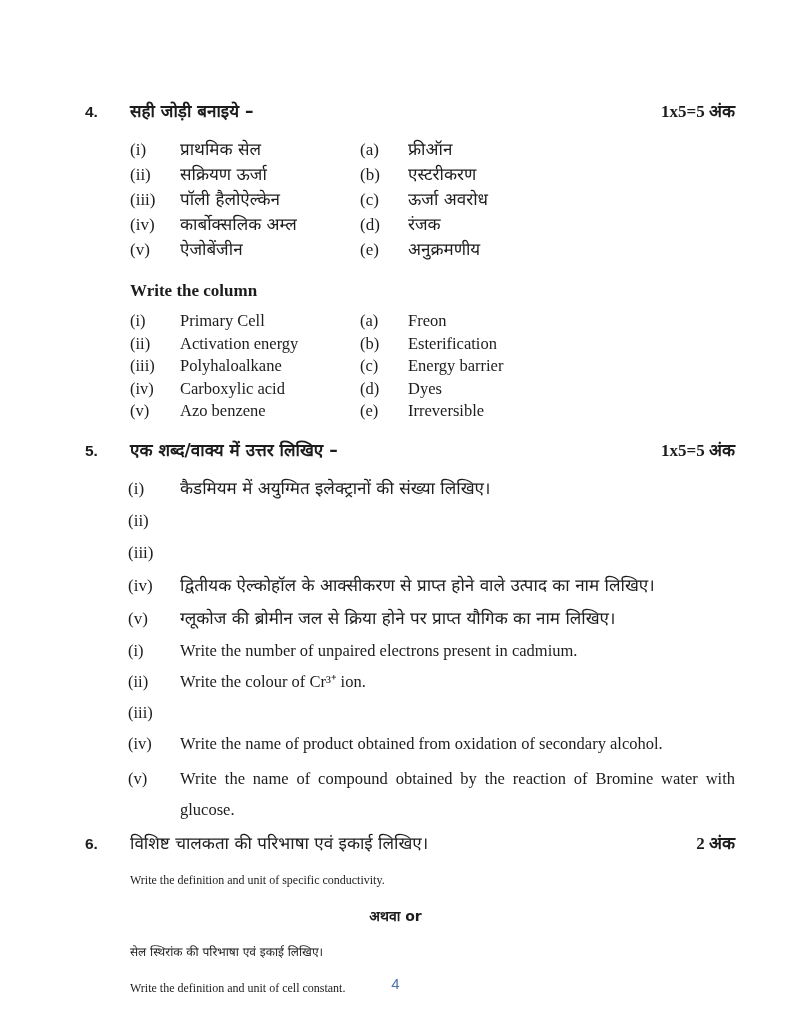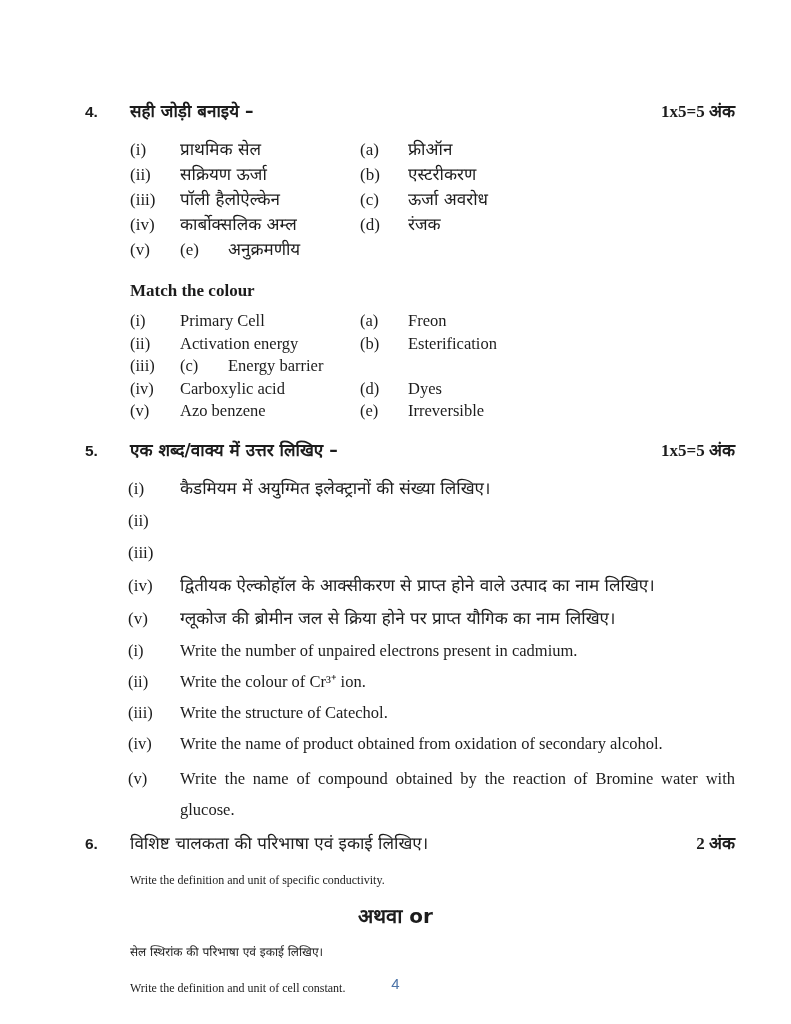--- a/index.html
+++ b/index.html
@@ -83,21 +83,21 @@
 
   .plain-line {
     padding-left: 130px;
     padding-right: 56px;
     font-size: 12px;
     line-height: 22px;
   }
   .or-line {
     text-align: center;
     font-weight: bold;
-    font-size: 20px;
+    font-size: 14px;
     line-height: 22px;
   }
   .page-number {
     position: absolute;
     left: 0;
     right: 0;
     bottom: 32px;
     text-align: center;
     font-size: 15px;
     color: #4d74a8;
@@ -144,42 +144,44 @@
         <span class="rgt">ऊर्जा अवरोध</span>
       </div>
       <div class="pair-row hi">
         <span class="sn en">(iv)</span>
         <span class="lft">कार्बोक्सलिक अम्ल</span>
         <span class="ln en">(d)</span>
         <span class="rgt">रंजक</span>
       </div>
       <div class="pair-row hi">
         <span class="sn en">(v)</span>
+        <span class="lft">ऐजोबेंजीन</span>
         <span class="ln en">(e)</span>
         <span class="rgt">अनुक्रमणीय</span>
       </div>
     </div>
 
-    <div class="sub-heading en mt-18 mb-8">Match the colour</div>
+    <div class="sub-heading en mt-18 mb-8">Write the column</div>
 
     <div class="rows-en">
       <div class="pair-row en">
         <span class="sn">(i)</span>
         <span class="lft">Primary Cell</span>
         <span class="ln">(a)</span>
         <span class="rgt">Freon</span>
       </div>
       <div class="pair-row en">
         <span class="sn">(ii)</span>
         <span class="lft">Activation energy</span>
         <span class="ln">(b)</span>
         <span class="rgt">Esterification</span>
       </div>
       <div class="pair-row en">
         <span class="sn">(iii)</span>
+        <span class="lft">Polyhaloalkane</span>
         <span class="ln">(c)</span>
         <span class="rgt">Energy barrier</span>
       </div>
       <div class="pair-row en">
         <span class="sn">(iv)</span>
         <span class="lft">Carboxylic acid</span>
         <span class="ln">(d)</span>
         <span class="rgt">Dyes</span>
       </div>
       <div class="pair-row en">
@@ -224,21 +226,20 @@
       <div class="item-row">
         <span class="sn">(i)</span>
         <span class="txt">Write the number of unpaired electrons present in cadmium.</span>
       </div>
       <div class="item-row">
         <span class="sn">(ii)</span>
         <span class="txt">Write the colour of Cr³⁺ ion.</span>
       </div>
       <div class="item-row">
         <span class="sn">(iii)</span>
-        <span class="txt">Write the structure of Catechol.</span>
       </div>
       <div class="item-row">
         <span class="sn">(iv)</span>
         <span class="txt">Write the name of product obtained from oxidation of secondary alcohol.</span>
       </div>
       <div class="item-row">
         <span class="sn">(v)</span>
         <span class="txt justified">Write the name of compound obtained by the reaction of Bromine water with glucose.</span>
       </div>
     </div>

